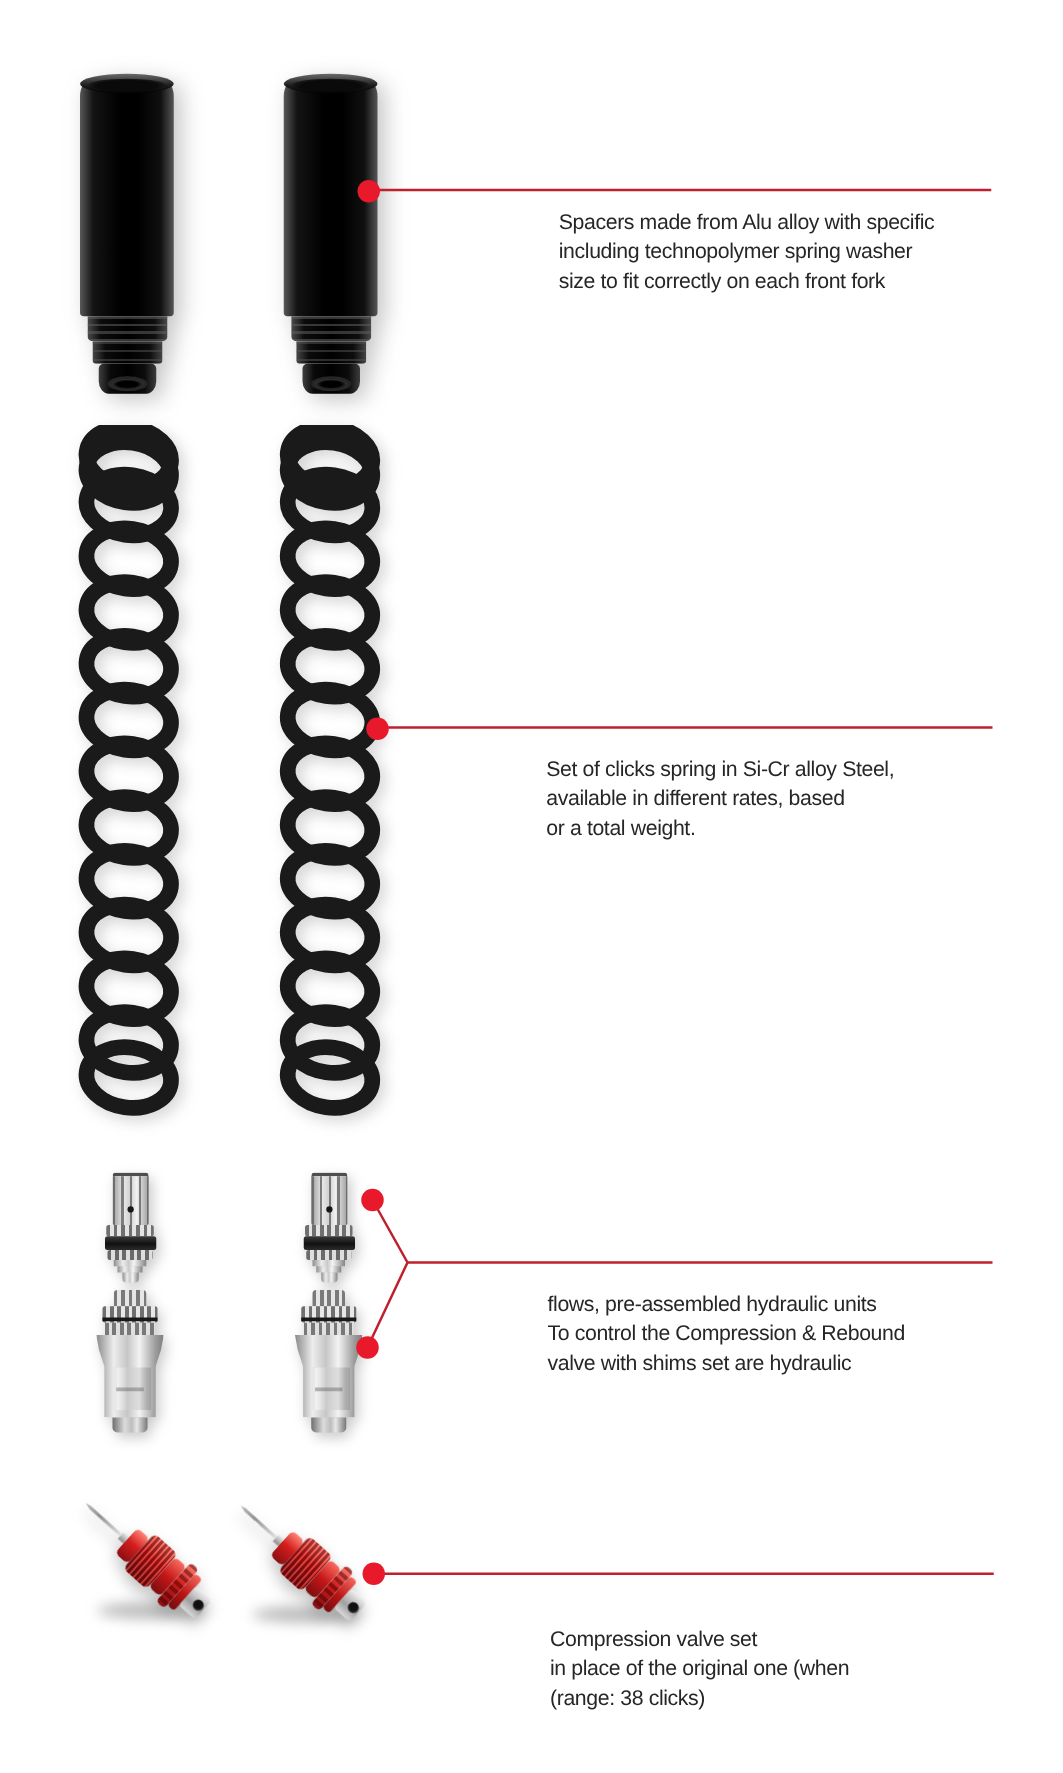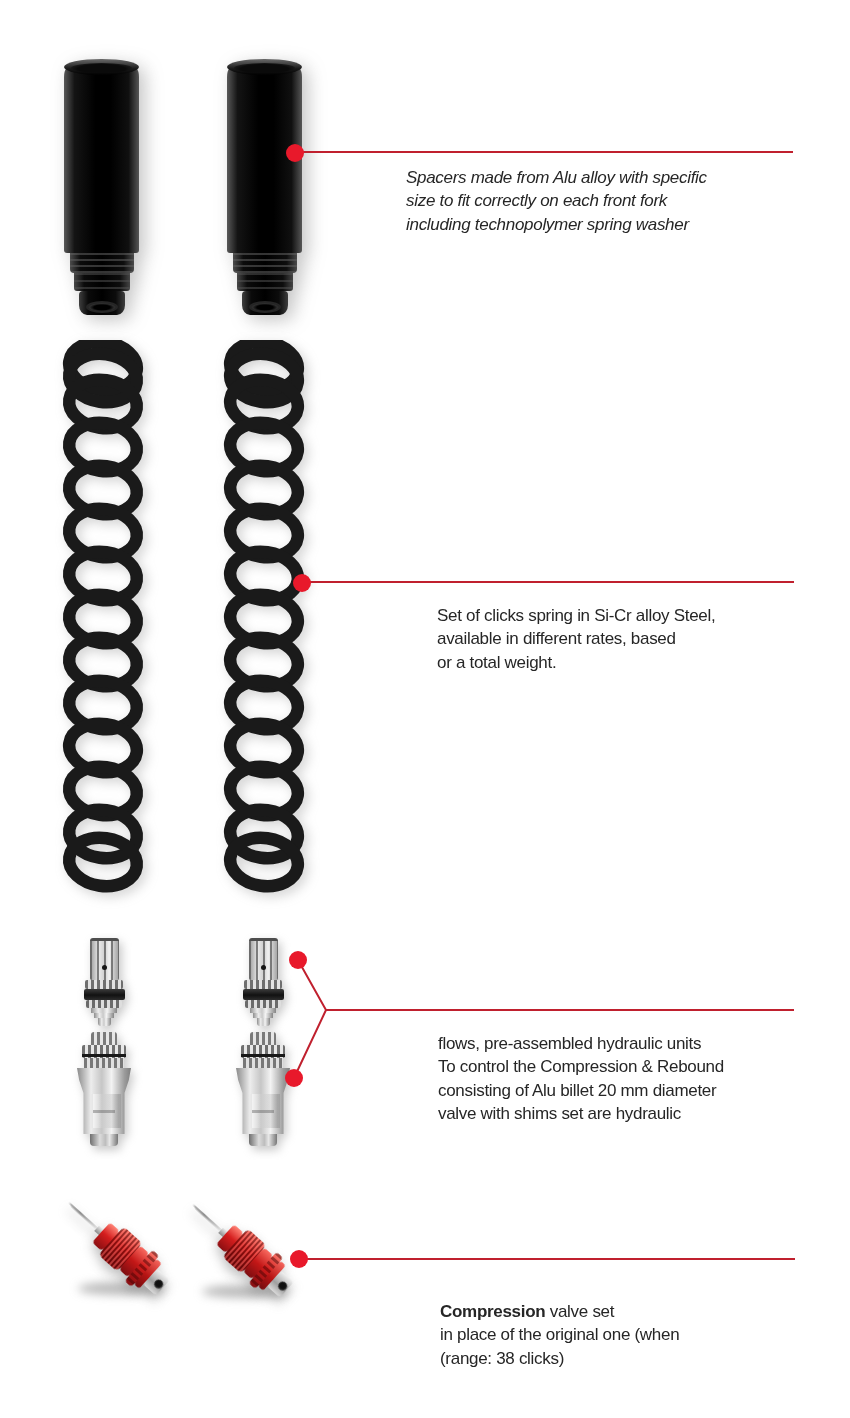--- a/index.html
+++ b/index.html
@@ -7,21 +7,21 @@
     width:850px;height:1418px;position:relative;overflow:hidden;
     background:#ffffff;
     font-family:"Liberation Sans", sans-serif;
     color:var(--c-text,#262626);
   }
   .stage{position:absolute;inset:0;}
 
   
   .co-text{position:absolute;font-size:17px;line-height:23.3px;letter-spacing:-0.3px;color:var(--c-text,#262626);}
   .co-line{white-space:pre-wrap;}
-  .co-bold{font-weight:700;}
+  .co-bold{font-weight:400;}
 
   
   svg.overlay{position:absolute;left:0;top:0;pointer-events:none;}
   .co-seg{stroke:var(--c-line,#c0202e);stroke-width:2;fill:none;}
   .co-dot{fill:var(--c-dot,#e8192b);}
 
   
   .spacer{position:absolute;width:75px;filter:drop-shadow(6px 5px 9px rgba(90,90,90,.35));}
   .spacer > div{margin:0 auto;position:relative;}
   .sp-body{
@@ -261,36 +261,35 @@
 
     <polyline class="co-seg" points="298,960 326,1010 294,1078"></polyline>
     <line class="co-seg" x1="326" y1="1010" x2="794" y2="1010"></line>
     <circle class="co-dot" cx="298" cy="960" r="9"></circle>
     <circle class="co-dot" cx="294" cy="1078" r="9"></circle>
 
     <line class="co-seg" x1="299" y1="1259" x2="795" y2="1259"></line>
     <circle class="co-dot" cx="299" cy="1259" r="9"></circle>
   </svg>
 
-  <div class="co-text" style="left:406px;top:166px;font-style:italic;">
+  <div class="co-text" style="left:447px;top:166px;">
     <div class="co-line">Spacers made from Alu alloy with specific</div>
+    <div class="co-line">including technopolymer spring washer</div>
     <div class="co-line">size to fit correctly on each front fork</div>
-    <div class="co-line">including technopolymer spring washer</div>
   </div>
 
   <div class="co-text" style="left:437px;top:604px;">
     <div class="co-line">Set of clicks spring in Si-Cr alloy Steel,</div>
     <div class="co-line">available in different rates, based</div>
     <div class="co-line">or a total weight.</div>
   </div>
 
   <div class="co-text" style="left:438px;top:1032px;">
     <div class="co-line">flows, pre-assembled hydraulic units</div>
     <div class="co-line">To control the Compression &amp; Rebound</div>
-    <div class="co-line">consisting of Alu billet 20 mm diameter</div>
     <div class="co-line">valve with shims set are hydraulic</div>
   </div>
 
   <div class="co-text" style="left:440px;top:1300px;">
     <div class="co-line"><span class="co-bold">Compression</span><span> valve set</span></div>
     <div class="co-line">in place of the original one (when</div>
     <div class="co-line">(range: 38 clicks)</div>
   </div>
 
 </div>

